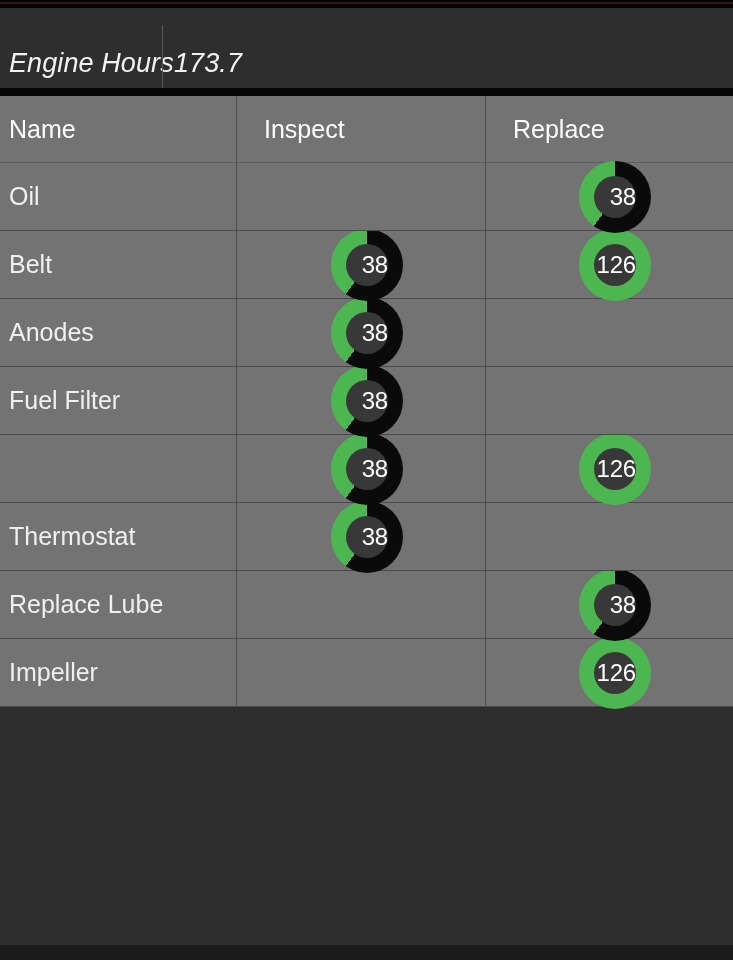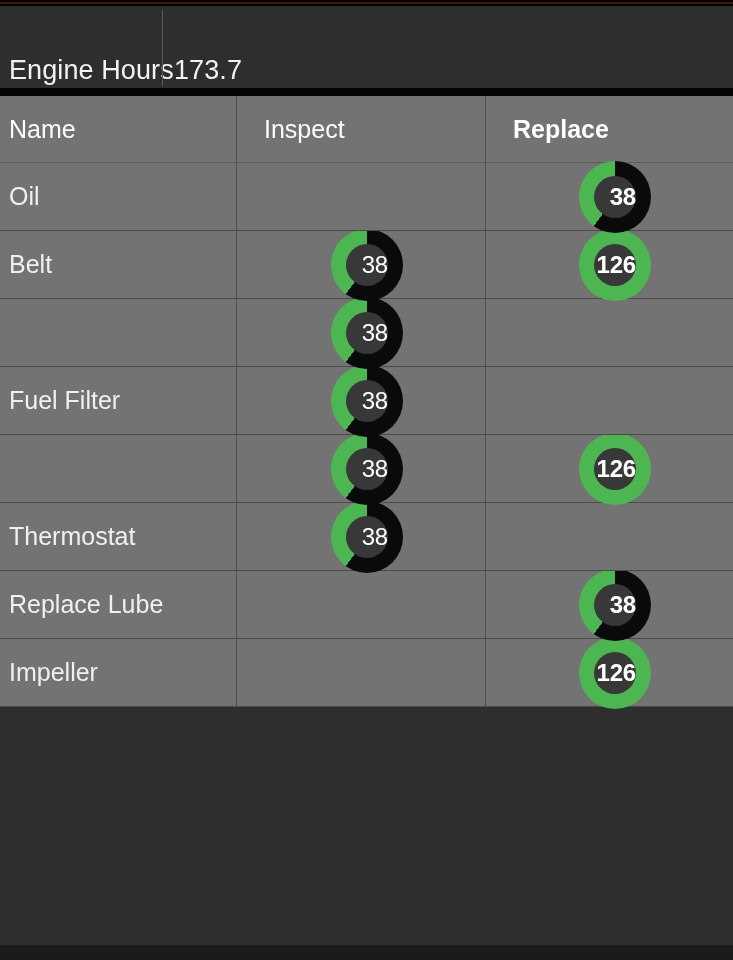--- a/index.html
+++ b/index.html
@@ -34,26 +34,27 @@
     position: absolute;
     left: 0; top: 2px;
     width: 733px;
     height: 2px;
     background: #4a1111;
   }
 
   
   .hours-bar {
     position: absolute;
-    left: 0; top: 6px;
+    left: 0; top: 23px;
     width: 733px;
     height: 80px;
     background: #2e2e2e;
     display: flex;
-    align-items: flex-end;
+    align-items: center;
+    font-style: italic;
   }
   .hours-label {
     width: 162px;
     padding-left: 9px;
     box-sizing: border-box;
     color: #f2f2f2;
     font-size: 27px;
     letter-spacing: 0.1px;
     font-stretch: condensed;
     white-space: nowrap;
@@ -114,21 +115,21 @@
     color: #fdfdfd;
     font-size: 25px;
   }
   .cell-col {
     position: absolute;
     top: 0;
     height: 100%;
     box-sizing: border-box;
   }
   .cell-inspect { left: 236px; width: 249px; }
-  .cell-replace { left: 485px; width: 248px; font-weight: bold; }
+  .cell-replace { left: 485px; width: 248px; }
   .cell-col.headtext {
     display: flex;
     align-items: center;
     padding-left: 28px;
     color: #fdfdfd;
     font-size: 25px;
     white-space: nowrap;
   }
   .vline {
     position: absolute;
@@ -250,20 +251,21 @@
           <div class="donut-wrap in-replace">
             <div class="donut" style="background: conic-gradient(rgb(10, 10, 10) 0deg, rgb(10, 10, 10) 0deg, rgb(76, 183, 80) 0deg, rgb(76, 183, 80) 360deg);">
               <div class="donut-hole">
                 <span class="donut-value">126</span>
               </div>
             </div>
           </div>
         </div>
       </div>
       <div class="trow" style="z-index: 18;">
+        <div class="cell-name">Anodes</div>
         <div class="vline v1"></div>
         <div class="cell-col cell-inspect">
           <div class="donut-wrap in-inspect">
             <div class="donut" style="background: conic-gradient(rgb(10, 10, 10) 0deg, rgb(10, 10, 10) 216deg, rgb(76, 183, 80) 216deg, rgb(76, 183, 80) 360deg);">
               <div class="donut-hole">
                 <span class="donut-value">38</span>
               </div>
             </div>
           </div>
         </div>

